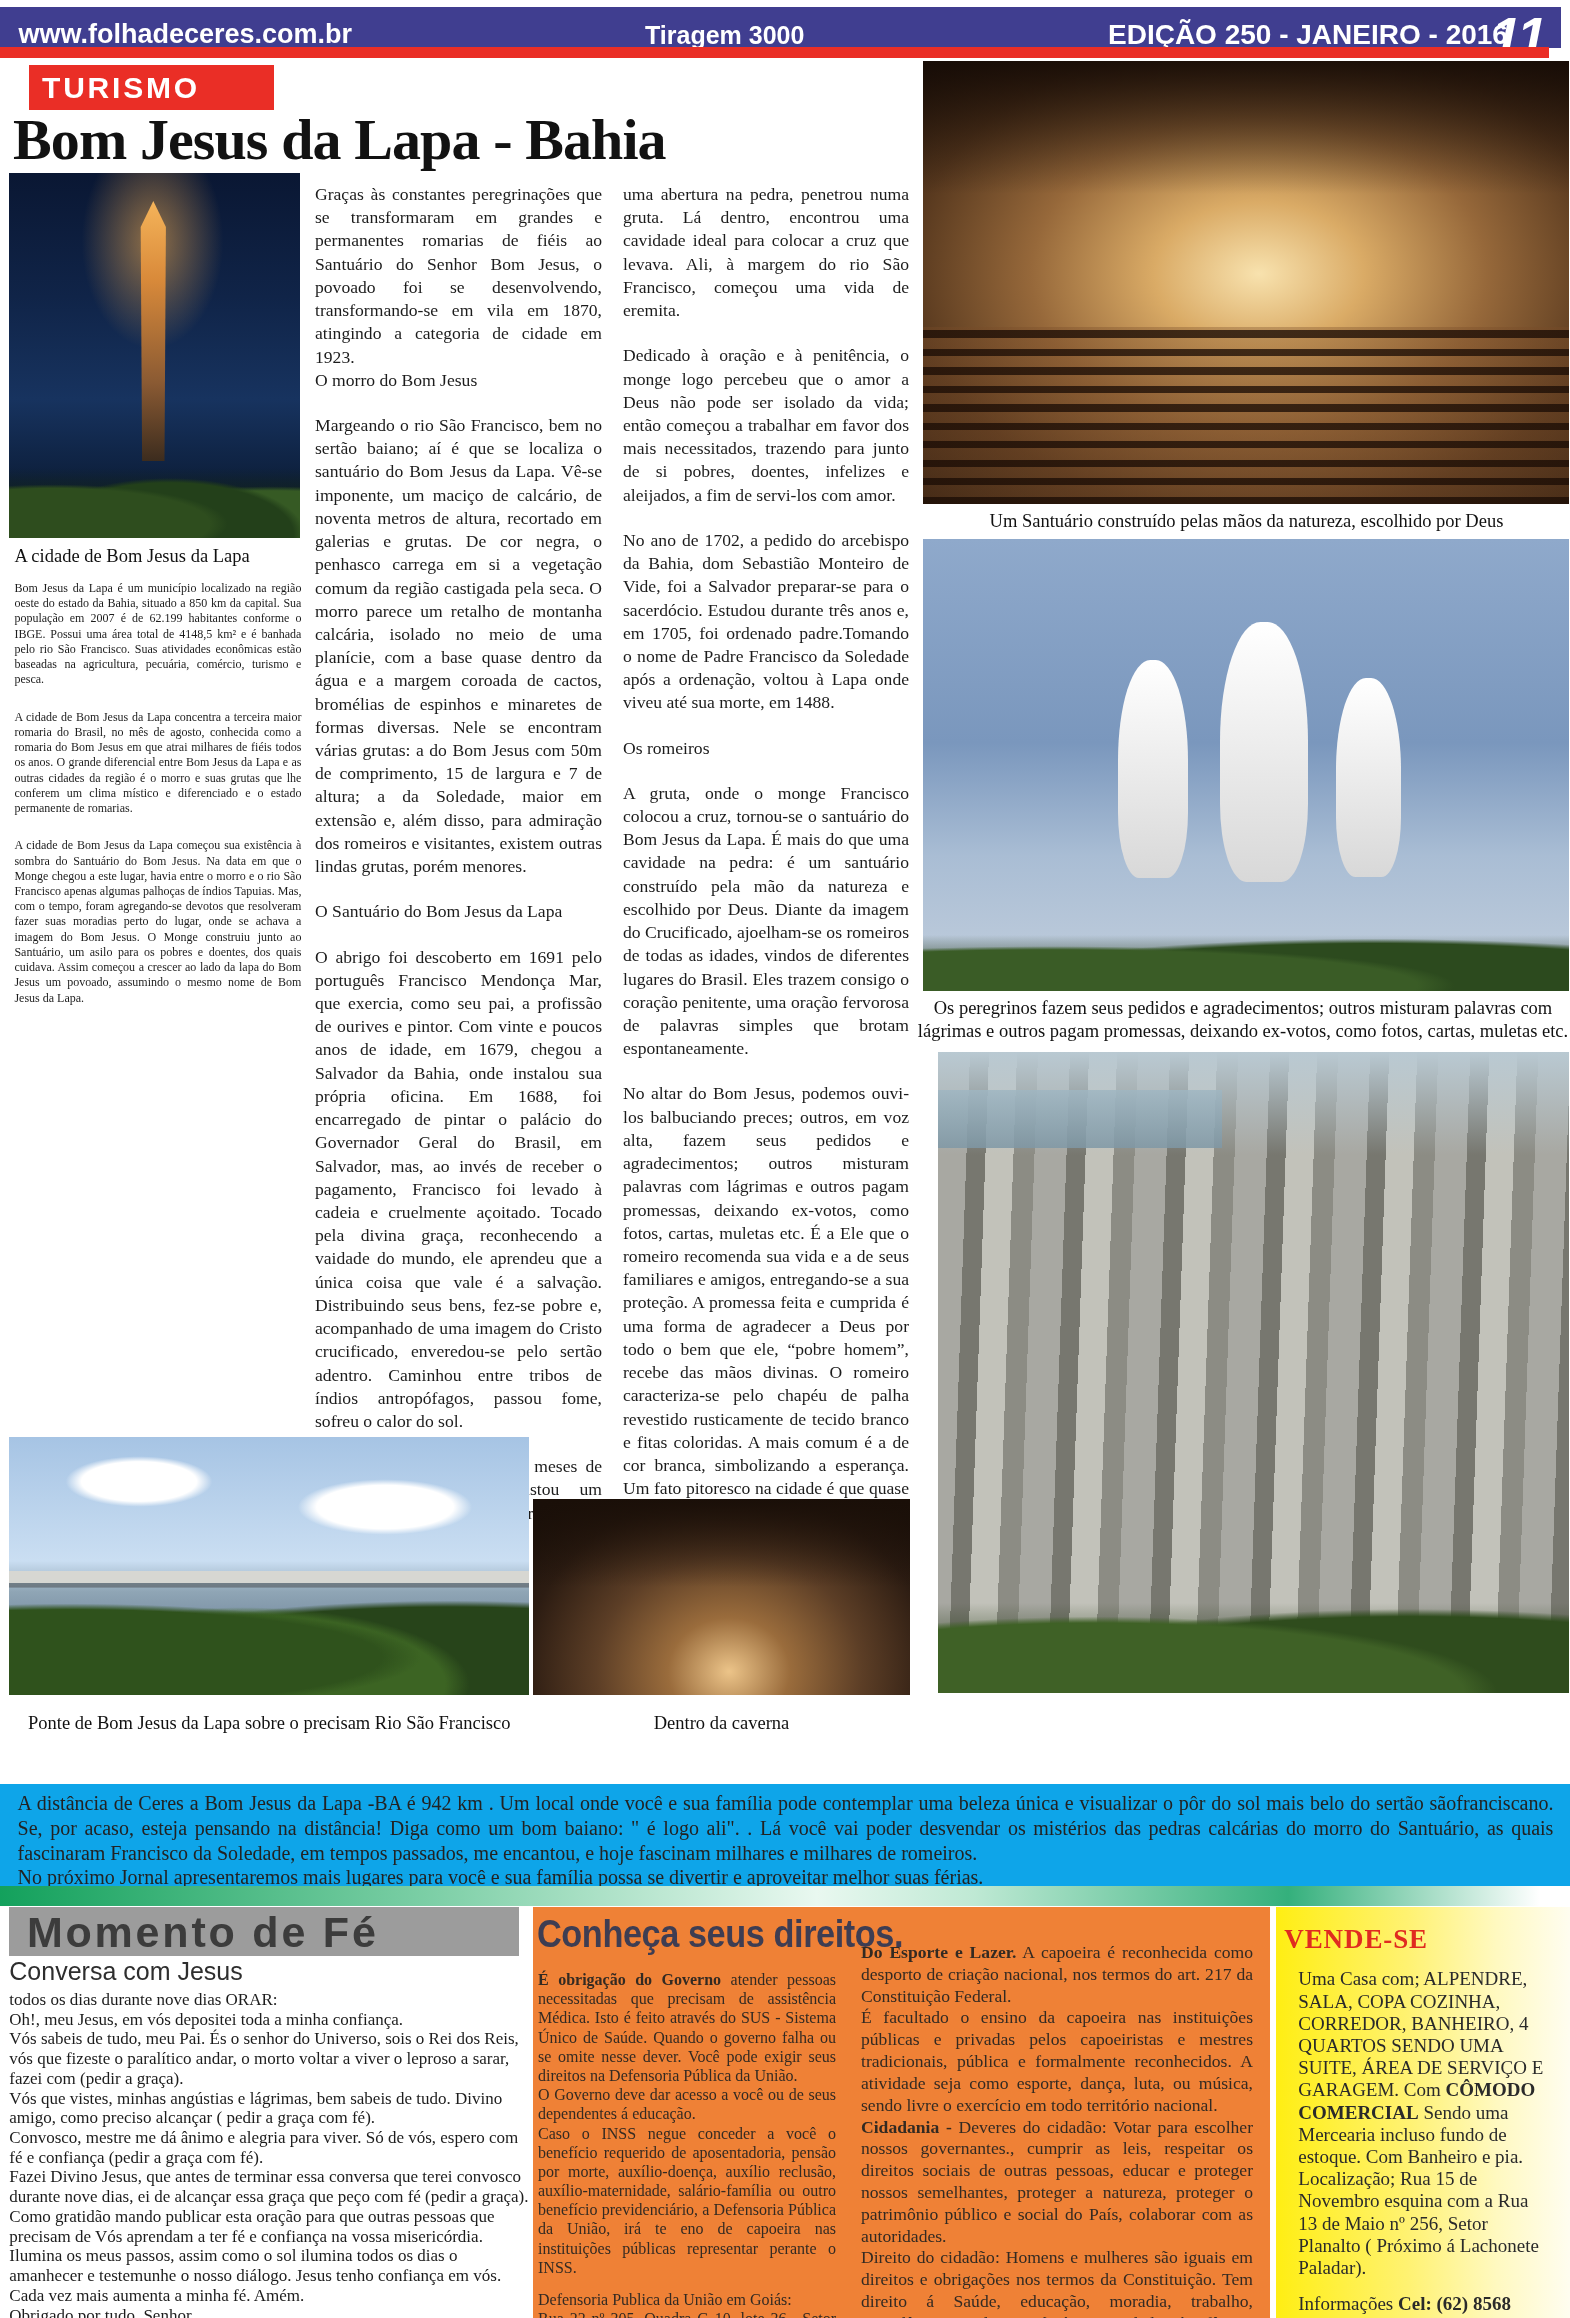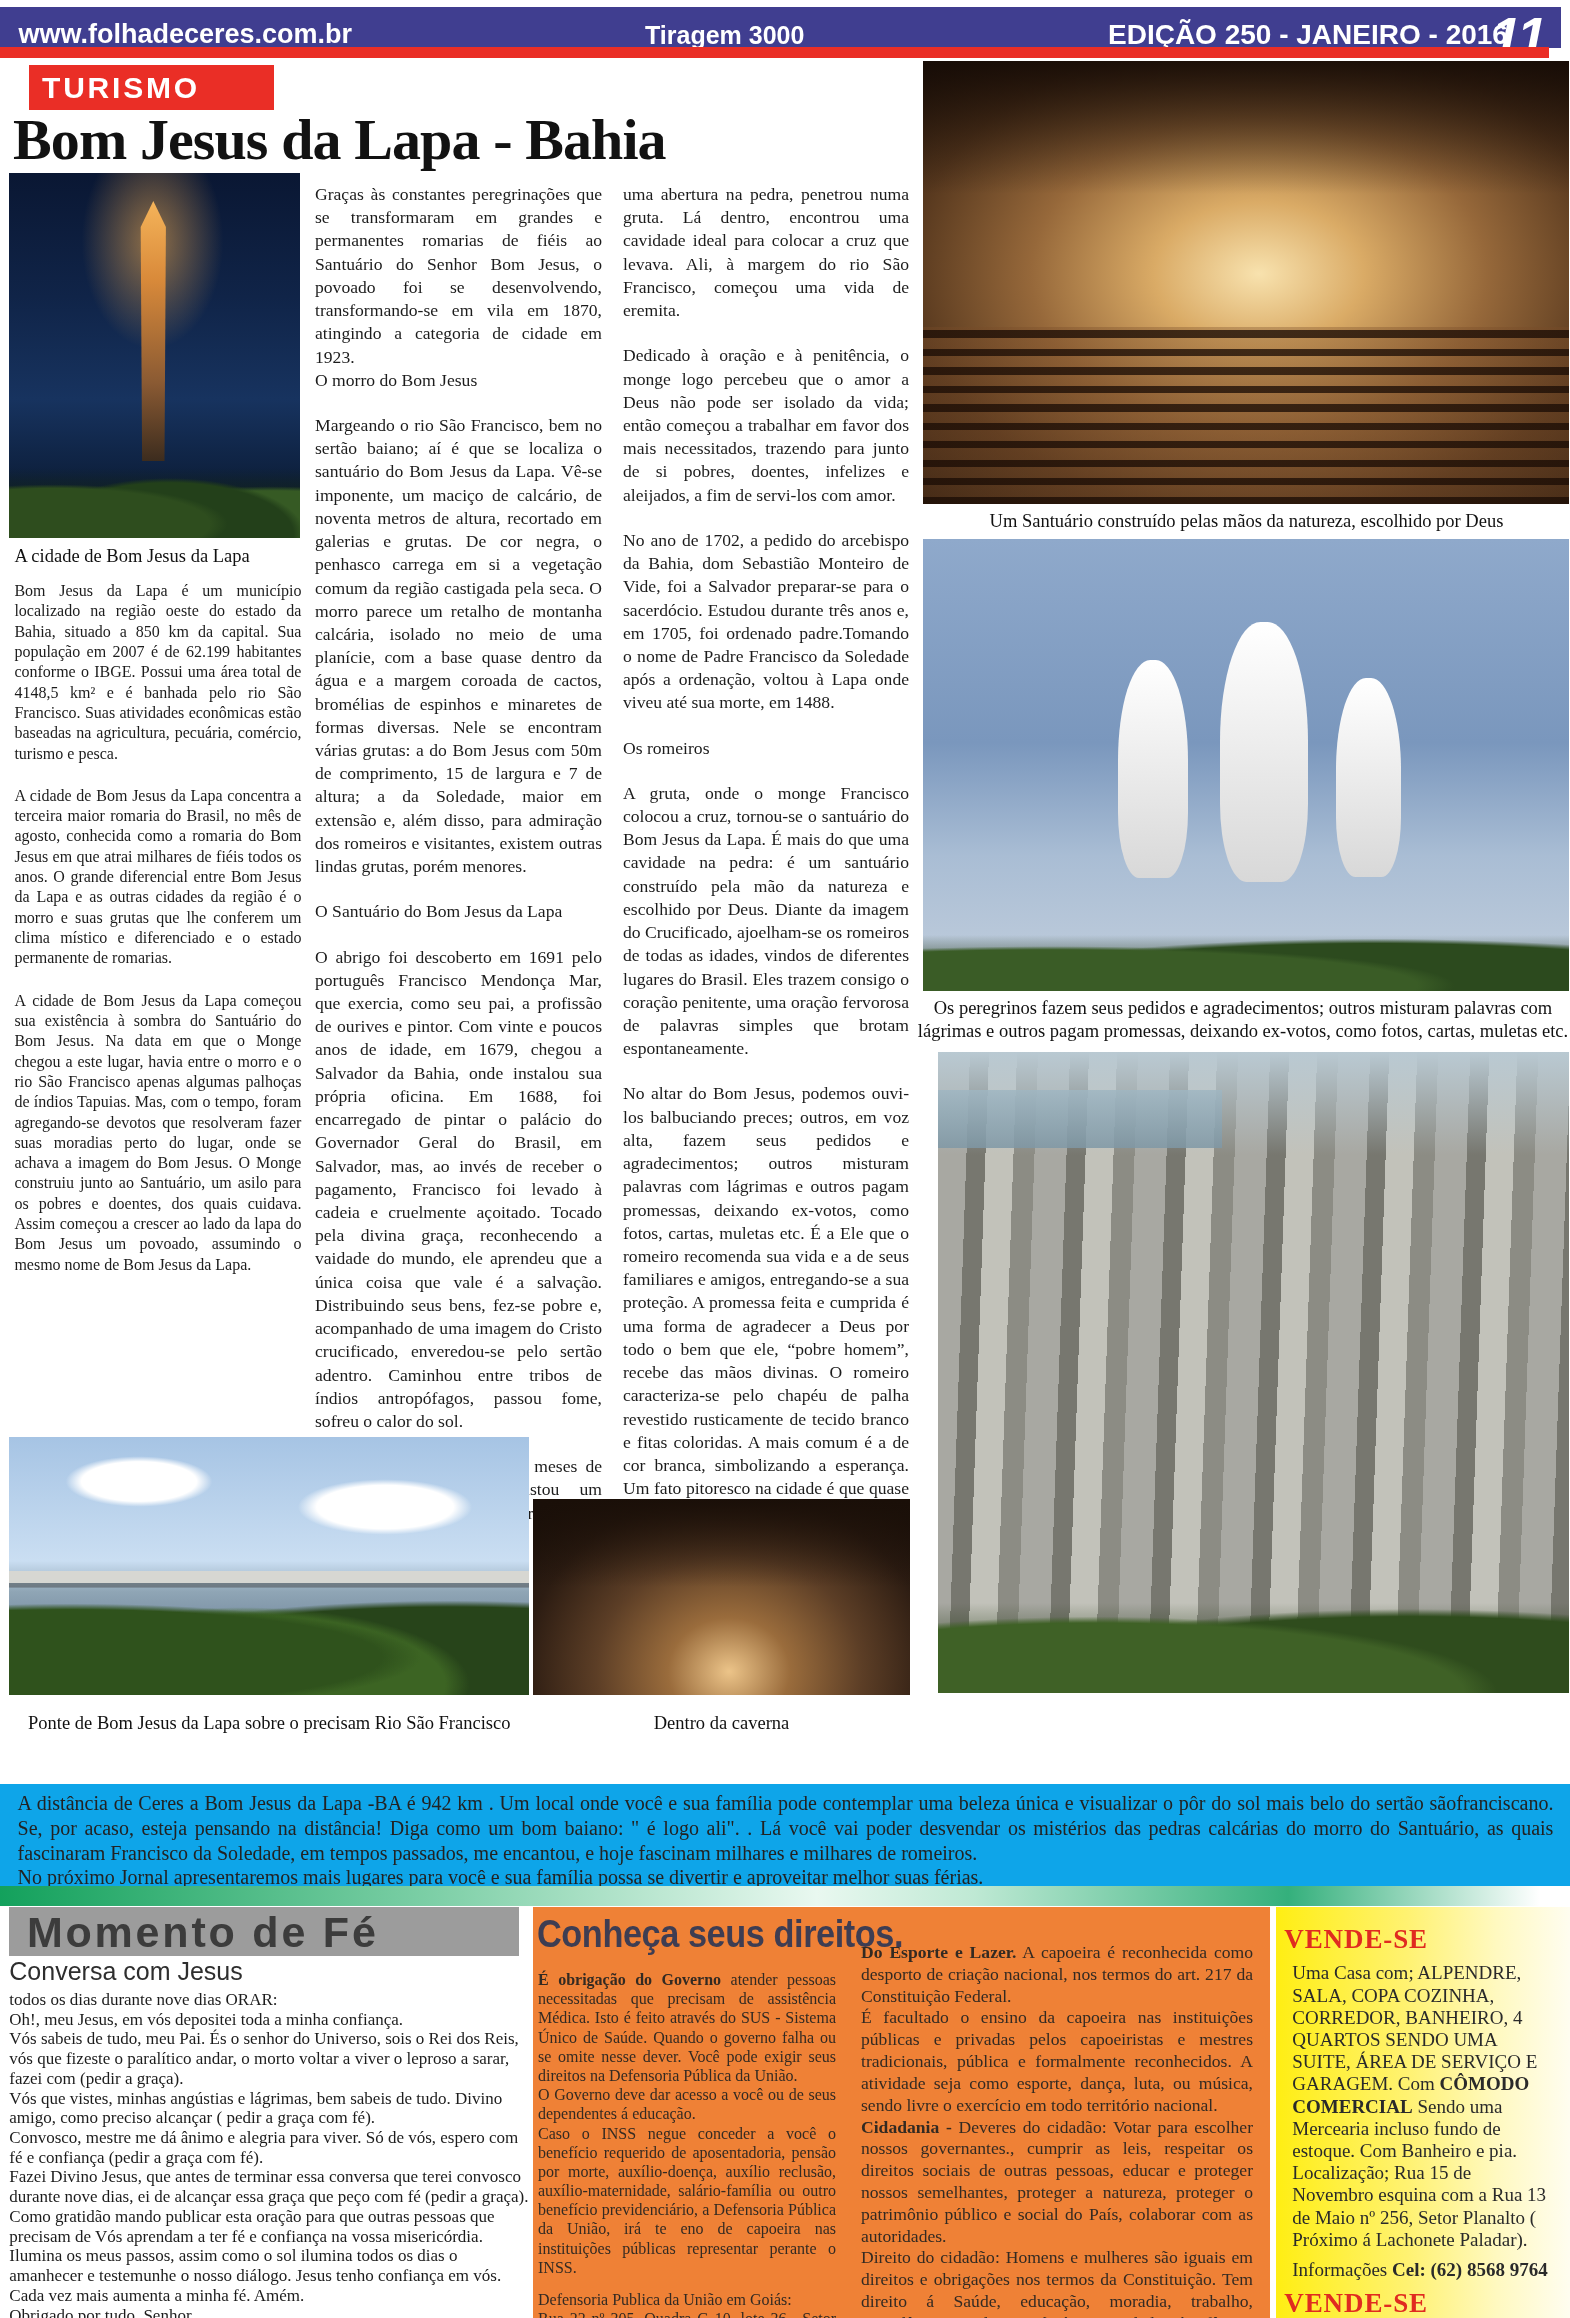--- a/index.html
+++ b/index.html
@@ -52,21 +52,21 @@
   .ph-cave{left:533px;top:1499px;width:377px;height:196px;
     background:radial-gradient(ellipse at 52% 88%,#ecc489 0%,#9a6c3c 22%,#5c3e26 48%,#2c1c12 74%,#170e08 100%);}
   .cave-top{left:0;top:0;width:100%;height:45%;background:linear-gradient(180deg,#1a0f08 0%,rgba(26,15,8,0) 100%);}
   
   .cap{font:400 18.5px/1.25 "Liberation Serif",serif;color:#111;}
   .cap-c{text-align:center;}
   
   .col{position:absolute;text-align:justify;font:400 17.6px/1.32 "Liberation Serif",serif;color:#1c1c1c;}
   .col p{margin:0 0 22px 0;}
   .col p.mb0{margin-bottom:0;}
-  .col1{left:14.4px;top:581px;width:287px;font-size:16px;line-height:1.27;}
+  .col1{left:14.4px;top:581px;width:287px;font-size:12px;line-height:1.27;}
   .col2{left:315px;top:183px;width:287px;}
   .col3{left:623px;top:183px;width:286px;}
   
   .strip{left:0;top:1784px;width:1571px;height:103px;background:#0ea5e9;}
   .strip-inner{padding:7.4px 17.6px 0 17.6px;font:400 20px/1.23 "Liberation Serif",serif;color:#222;text-align:justify;}
   .strip-inner p{margin:0;}
   
   .greenbar{left:0;top:1886px;width:1571px;height:20.4px;
     background:linear-gradient(90deg,#13a15c 0%,#7fd0a8 28%,#e9f8f0 52%,#bfe9d4 62%,#34b07c 82%,#ffffff 98%);}
   
@@ -81,21 +81,21 @@
   .dir-col{position:absolute;text-align:justify;font:400 16px/1.2 "Liberation Serif",serif;color:#332a22;}
   .dir-a{left:538px;top:1970px;width:298px;}
   .dir-b{left:861px;top:1942px;width:392px;font-size:17.6px;line-height:1.24;}
   .dir-col p{margin:0;}
   .dir-col p.sp{margin-top:13px;}
   
   .yellow{left:1276px;top:1907px;width:294px;height:593px;
     background:linear-gradient(90deg,#ffee13 0%,#fff272 45%,#fff9c0 75%,#fffdf0 100%);}
   .vende{padding:17.6px 9.3px 0 8.3px;font:400 19px/1.17 "Liberation Serif",serif;color:#2a2a2a;}
   .vende h3{margin:0;font:700 27px/1.1 "Liberation Serif",serif;color:#e02b20;letter-spacing:0.9px;}
-  .vende p{margin:8px;}
+  .vende p{margin:14px;}
 </style>
 </head>
 <body>
 
 <div class="page">
 
   <div class="abs hdr">
     <div class="abs hdr-site">www.folhadeceres.com.br</div>
     <div class="abs hdr-tiragem">Tiragem 3000</div>
     <div class="abs hdr-edition">EDIÇÃO 250 - JANEIRO - 2016</div>

